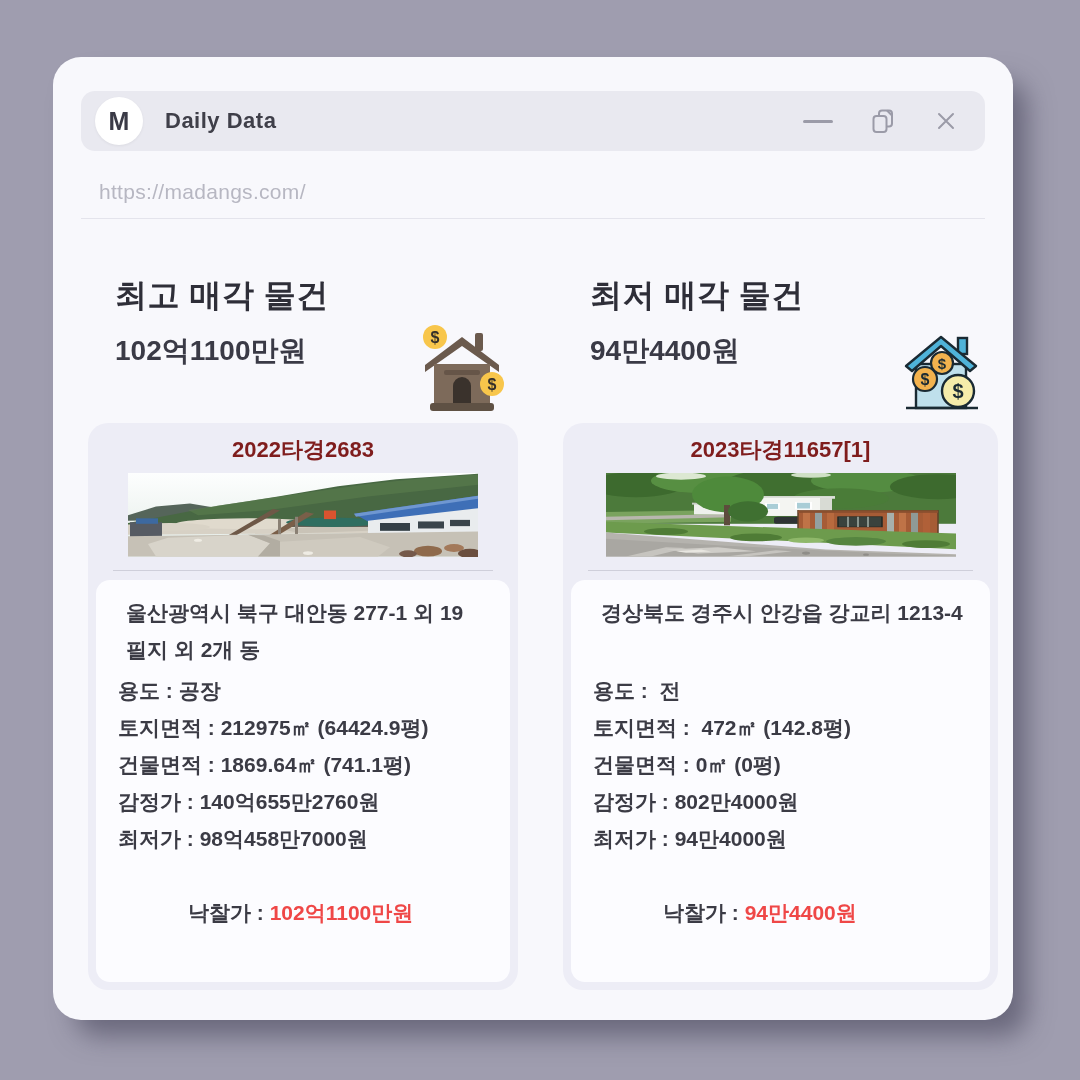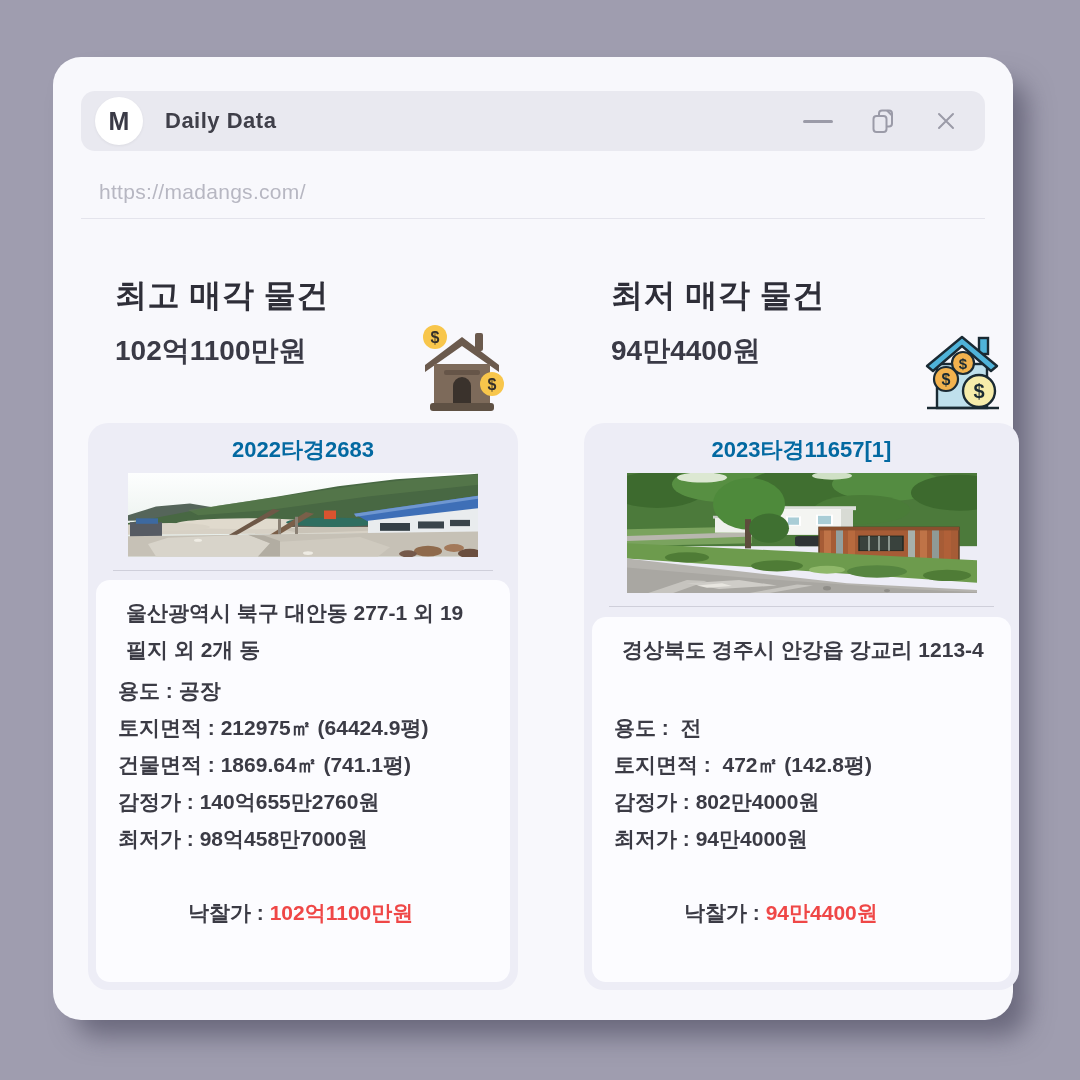--- a/index.html
+++ b/index.html
@@ -28,33 +28,33 @@
   }
   .app-title{margin-left:22px;font-size:22px;font-weight:600;color:#3f3f49;letter-spacing:.5px;}
   .win-controls{margin-left:auto;margin-right:26px;display:flex;align-items:center;gap:36px;}
   .win-btn{display:flex;align-items:center;justify-content:center;cursor:pointer;}
   .minus-line{width:30px;height:3px;background:#9b9ba8;border-radius:2px;}
   
   .url-bar{position:absolute;left:46px;top:118px;height:34px;display:flex;align-items:center;}
   .url-text{font-size:21px;color:#b7b7c2;letter-spacing:.3px;text-align:right;}
   .top-divider{position:absolute;left:28px;right:28px;top:161px;height:1px;background:#e4e4ec;}
   
-  .columns{position:absolute;left:35px;top:203px;display:flex;gap:66px;}
+  .columns{position:absolute;left:35px;top:203px;display:flex;gap:45px;}
   .col{width:430px;position:relative;}
   .col.right{width:435px;}
   .header-area{position:relative;height:163px;padding-left:27px;box-sizing:border-box;}
   .section-heading{margin:0;padding-top:14px;font-size:32px;font-weight:700;color:#2e2e38;letter-spacing:.5px;}
   .section-amount{margin-top:14px;font-size:28px;font-weight:600;color:#3a3a46;}
   .section-icon{position:absolute;right:14px;top:64px;width:84px;height:88px;}
   
   .card{
     background:#ededf6;border-radius:20px;height:567px;box-sizing:border-box;
     display:flex;flex-direction:column;
   }
-  .case-no{text-align:center;font-size:22px;font-weight:700;color:#0369a1;margin-top:12px;}
+  .case-no{text-align:center;font-size:22px;font-weight:700;color:#7f1d1d;margin-top:12px;}
   .photo{width:350px;height:214px;margin:8px auto 0 auto;display:block;}
   .photo-divider{height:1px;background:#cfcfda;margin:13px 25px 0 25px;}
   .details-panel{
     flex:1;background:#fcfcff;border-radius:14px;
     margin:10px 8px 8px 8px;padding:14px 22px;box-sizing:border-box;
     font-size:21px;font-weight:600;color:#3b3b45;line-height:37px;
   }
   .address{min-height:76px;margin-bottom:2px;margin-left:8px;}
   .detail-row{white-space:pre-wrap;}
   .red{color:#ef4747;}
@@ -245,20 +245,21 @@
           <circle cx="200" cy="205" r="4" fill="#8f8d88"></circle>
           <circle cx="260" cy="209" r="3" fill="#8f8d88"></circle>
         </svg>
 
         <div class="photo-divider"></div>
 
         <div class="details-panel">
           <div class="address">경상북도 경주시 안강읍 강교리 1213-4</div>
           <div class="detail-row">용도 :  전</div>
           <div class="detail-row">토지면적 :  472㎡ (142.8평)</div>
+          <div class="detail-row">건물면적 : 0㎡ (0평)</div>
           <div class="detail-row">감정가 : 802만4000원</div>
           <div class="detail-row">최저가 : 94만4000원</div>
           <div class="detail-row">
             <span>낙찰가 : </span><span class="red">94만4400원</span>
           </div>
         </div>
       </div>
     </div>
 
   </div>

